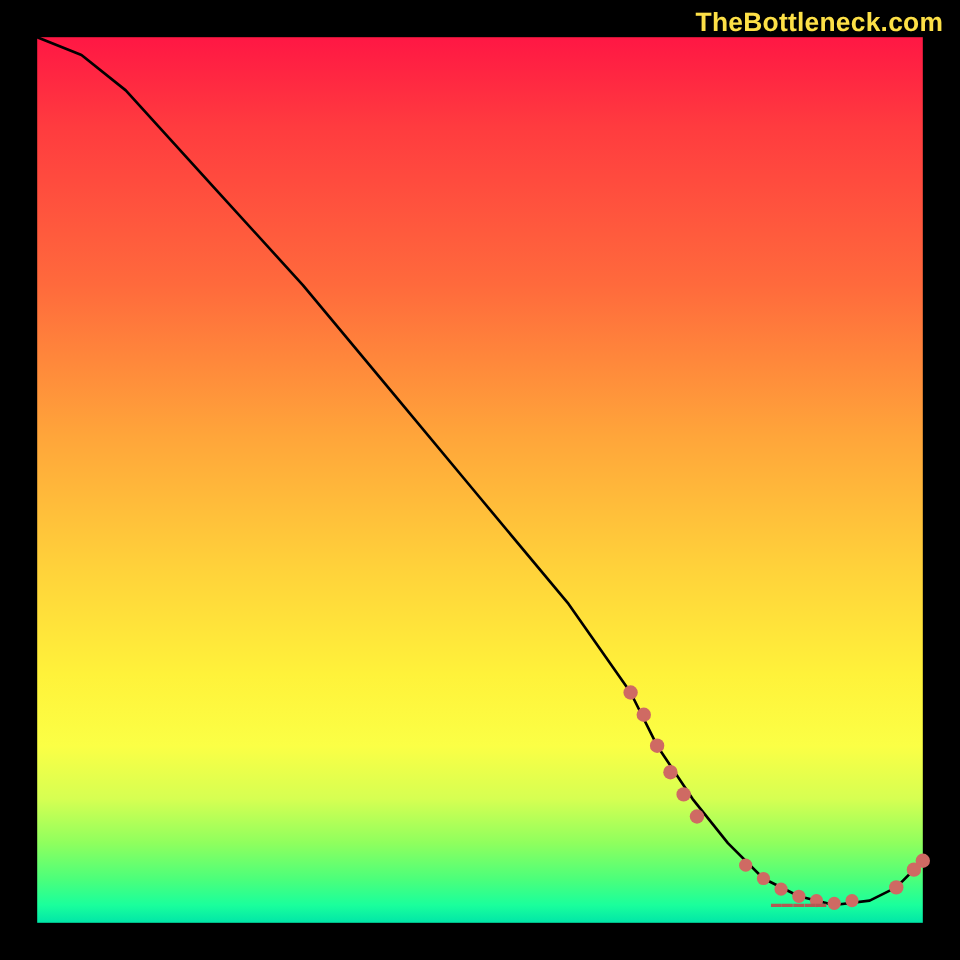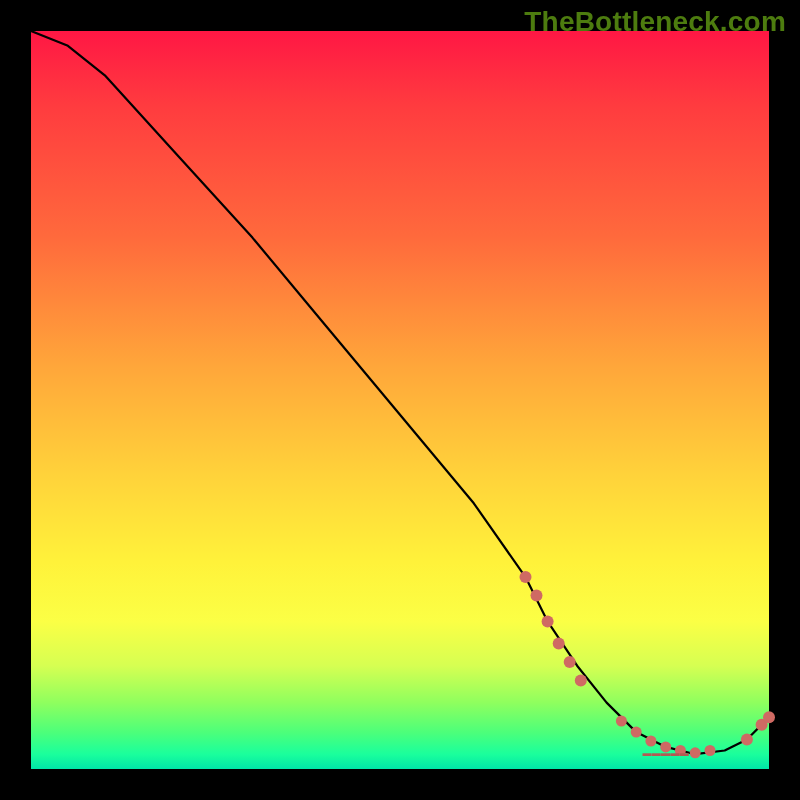--- a/index.html
+++ b/index.html
@@ -14,22 +14,22 @@
   .frame {
     position: relative;
     width: 800px;
     height: 800px;
     background: #000;
   }
   .watermark {
     position: absolute;
     top: 6px;
     right: 14px;
-    color: #4d7c0f;
-    font-size: 28px;
+    color: #fde047;
+    font-size: 22px;
     font-weight: 600;
     letter-spacing: 0.2px;
     user-select: none;
   }
   .plot {
     position: absolute;
     left: 31px;
     top: 31px;
     width: 738px;
     height: 738px;

